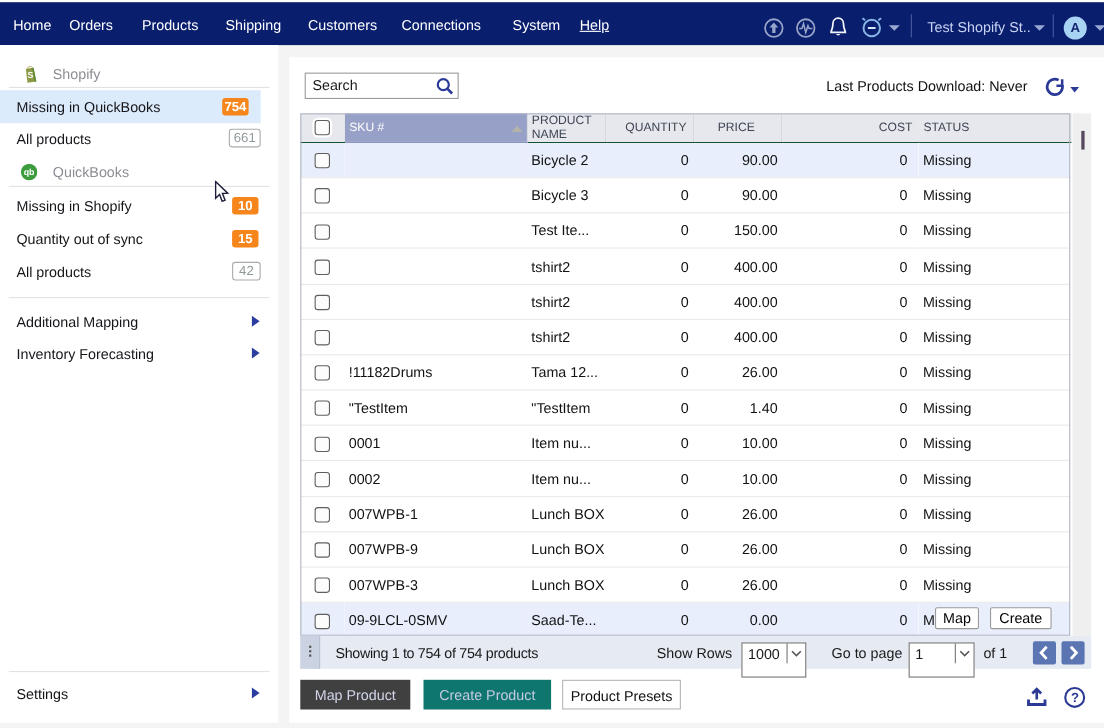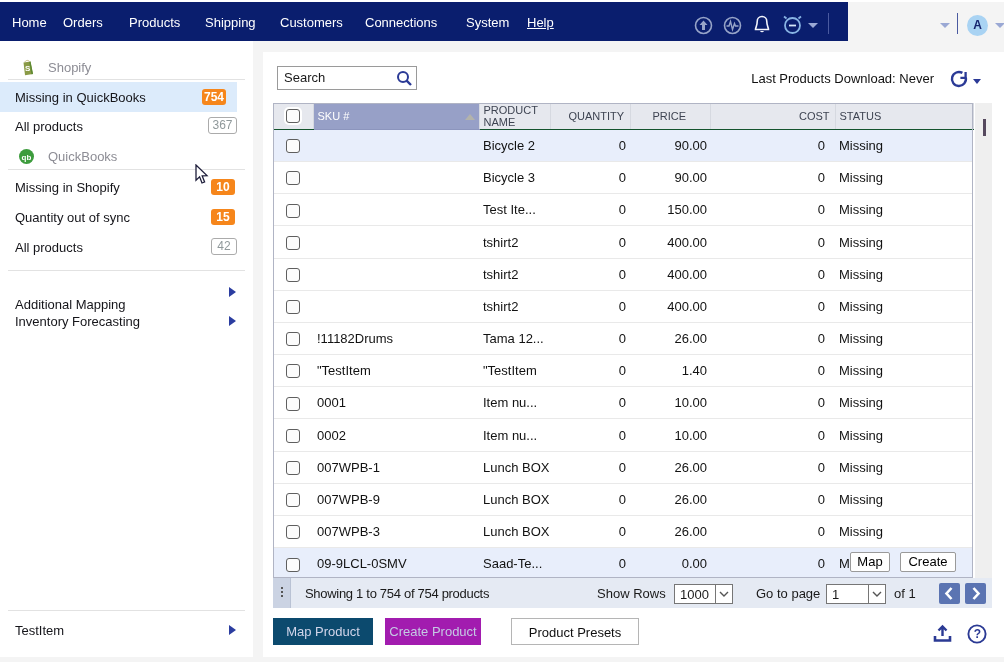--- a/index.html
+++ b/index.html
@@ -1,21 +1,21 @@
 <!DOCTYPE html>
 <html><head>
 <meta charset="utf-8">
 <style>
 * { margin:0; padding:0; box-sizing:border-box; }
 html,body { width:1004px; height:662px; overflow:hidden; }
 body { font-family:"Liberation Sans", sans-serif; background:#f4f4f4; position:relative; }
 .abs { position:absolute; }
 
 
-#topbar { position:absolute; left:0; top:2px; width:848px; height:39px; background:#0a1e6e; }
+#topbar { position:absolute; left:0; top:2px; width:1004px; height:39px; background:#0a1e6e; }
 #topbar .nav { position:absolute; top:1px; height:39px; line-height:39px; color:#fff; font-size:13px; }
 .navdiv { position:absolute; top:11px; width:1px; height:21px; background:#4a5aa0; }
 #acct { position:absolute; top:3px; height:39px; line-height:39px; color:#c7d2f0; font-size:13px; }
 .caret { position:absolute; width:0; height:0; border-left:5px solid transparent; border-right:5px solid transparent; border-top:5px solid #9aa8d4; }
 #avatar { position:absolute; left:967px; top:13px; width:21px; height:21px; border-radius:50%; background:#a9d3f3; color:#16246e; font-size:12px; font-weight:bold; text-align:center; line-height:21px; }
 
 
 #sidebar { position:absolute; left:0; top:41px; width:253px; height:616px; background:#fff; }
 #main { position:absolute; left:263px; top:52px; width:741px; height:605px; background:#fff; }
 
@@ -47,29 +47,29 @@
 #tbl th .cb { box-shadow:0 0 0 2px #fff; }
 #tbl th:first-child, #tbl td:first-child { text-align:center; padding:0; }
 
 
 #vtrack { position:absolute; left:975px; top:103px; width:17px; height:475px; background:#efefef; }
 #vthumb { position:absolute; left:8px; top:16px; width:3px; height:17px; background:#56495e; }
 
 
 #pager { position:absolute; left:273px; top:578px; width:719px; height:30px; background:#e5eaf3; font-size:13px; color:#1a1a1a; }
 #phandle { position:absolute; left:0; top:0; width:18px; height:30px; background:#cbd3e3; border-right:1px solid #b9c2d4; }
-.psel { position:absolute; top:6px; height:20px; background:#fff; border:1px solid #767676; font-size:13px; }
+.psel { position:absolute; top:6px; height:32px; background:#fff; border:1px solid #767676; font-size:13px; }
 .psel .arr { position:absolute; right:0; top:0; width:17px; height:18px; border-left:1px solid #767676; }
 .pbtn { position:absolute; top:5px; width:21px; height:21px; background:#5b74b2; border-radius:2px; }
 
 
 .bigbtn { position:absolute; top:618px; height:27px; font-size:13px; text-align:center; line-height:27px; }
-#bmap { left:273px; width:100px; background:#0c4a6e; color:#d2d5ea; }
-#bcreate { left:385px; width:96px; background:#a21caf; color:#c4cae4; }
-#bpresets { left:511px; width:128px; background:#fff; border:1px solid #b5b5b5; color:#101010; }
+#bmap { left:273px; width:100px; background:#404040; color:#d2d5ea; }
+#bcreate { left:385px; width:116px; background:#0f766e; color:#c4cae4; }
+#bpresets { left:511px; width:108px; background:#fff; border:1px solid #b5b5b5; color:#101010; }
 </style>
 </head>
 <body>
 
 <div class="abs" style="left:0;top:0;width:1004px;height:2px;background:#fff;"></div>
 <div id="topbar">
   <span class="nav" style="left:12px;">Home</span>
   <span class="nav" style="left:63px;">Orders</span>
   <span class="nav" style="left:129px;">Products</span>
   <span class="nav" style="left:205px;">Shipping</span>
@@ -91,59 +91,60 @@
     <path d="M6 16 A2.2 2.2 0 0 0 10 16 Z" fill="#f2f4fc"></path>
   </svg>
   <svg class="abs" style="left:782px;top:12px;" width="21" height="21" viewBox="0 0 21 21">
     <circle cx="10.5" cy="11.5" r="7.5" fill="none" stroke="#88b4e4" stroke-width="1.8"></circle>
     <line x1="7" y1="11.5" x2="14" y2="11.5" stroke="#d5e6f8" stroke-width="1.8"></line>
     <line x1="4.5" y1="4.5" x2="2" y2="2.5" stroke="#88b4e4" stroke-width="1.8"></line>
     <line x1="16.5" y1="4.5" x2="19" y2="2.5" stroke="#88b4e4" stroke-width="1.8"></line>
   </svg>
   <div class="caret" style="left:808px;top:21px;"></div>
   <div class="navdiv" style="left:828px;"></div>
+  <span id="acct" style="left:843px;">Test Shopify St..</span>
   <div class="caret" style="left:940px;top:21px;"></div>
   <div class="navdiv" style="left:957px;"></div>
   <div id="avatar">A</div>
   <div class="caret" style="left:995px;top:21px;"></div>
 </div>
 
 <div id="sidebar">
   <svg class="abs" style="left:20px;top:18px;" width="15" height="17" viewBox="0 0 15 17">
     <path d="M3.5 3.5 L10.5 2.5 L13 15 L5 16.2 Z" fill="#8a9a45"></path>
     <path d="M10.5 2.5 L13 15 L11.5 15.3 L9.2 2.7 Z" fill="#5d8a33"></path>
     <path d="M5 3.2 C5 1.2 9 0.7 9.5 2.7" fill="none" stroke="#c9bc8a" stroke-width="1"></path>
     <text x="5" y="12" font-size="8" font-weight="bold" fill="#fff" font-family="Liberation Sans">S</text>
   </svg>
   <span class="shead" style="left:48px;top:19px;">Shopify</span>
   <div class="sep" style="top:38px;"></div>
   <div class="abs" style="left:0;top:41px;width:237px;height:30px;background:#dcebfb;"></div>
   <span class="sitem" style="top:49px;">Missing in QuickBooks</span>
   <span class="badge-o" style="left:202px;top:48px;width:24px;">754</span>
   <span class="sitem" style="top:78px;">All products</span>
-  <span class="badge-g" style="left:208px;top:76px;width:29px;">367</span>
+  <span class="badge-g" style="left:208px;top:76px;width:29px;">661</span>
   <svg class="abs" style="left:19px;top:108px;" width="15" height="15" viewBox="0 0 15 15">
     <circle cx="7.5" cy="7.5" r="7.5" fill="#3d9c3d"></circle>
     <text x="2.5" y="10.5" font-size="8" font-weight="bold" fill="#fff" font-family="Liberation Sans">qb</text>
   </svg>
   <span class="shead" style="left:48px;top:108px;">QuickBooks</span>
   <div class="sep" style="top:128px;"></div>
   <span class="sitem" style="top:139px;">Missing in Shopify</span>
   <span class="badge-o" style="left:211px;top:138px;width:24px;">10</span>
   <span class="sitem" style="top:169px;">Quantity out of sync</span>
   <span class="badge-o" style="left:211px;top:168px;width:24px;">15</span>
   <span class="sitem" style="top:199px;">All products</span>
   <span class="badge-g" style="left:211px;top:197px;width:26px;">42</span>
   <div class="sep" style="top:229px;"></div>
-  <span class="sitem" style="top:256px;">Additional Mapping</span>
+  <span class="sitem" style="top:244px;">Additional Mapping</span>
   <div class="tri" style="left:229px;top:246px;"></div>
   <span class="sitem" style="top:273px;">Inventory Forecasting</span>
   <div class="tri" style="left:229px;top:275px;"></div>
   <div class="sep" style="top:569px;"></div>
-  <span class="sitem" style="top:582px;">TestItem</span>
+  <span class="sitem" style="top:582px;">Settings</span>
   <div class="tri" style="left:229px;top:584px;"></div>
 
   <svg class="abs" style="left:195px;top:123px;" width="14" height="21" viewBox="0 0 14 21">
     <path d="M1 1 L1 16.2 L4.6 12.8 L7 19 L9.6 18 L7.2 11.9 L12 11.6 Z" fill="#fff" stroke="#1d1d3a" stroke-width="1.3"></path>
   </svg>
 </div>
 
 <div id="main"></div>
 
 <div id="searchbox">Search</div>

